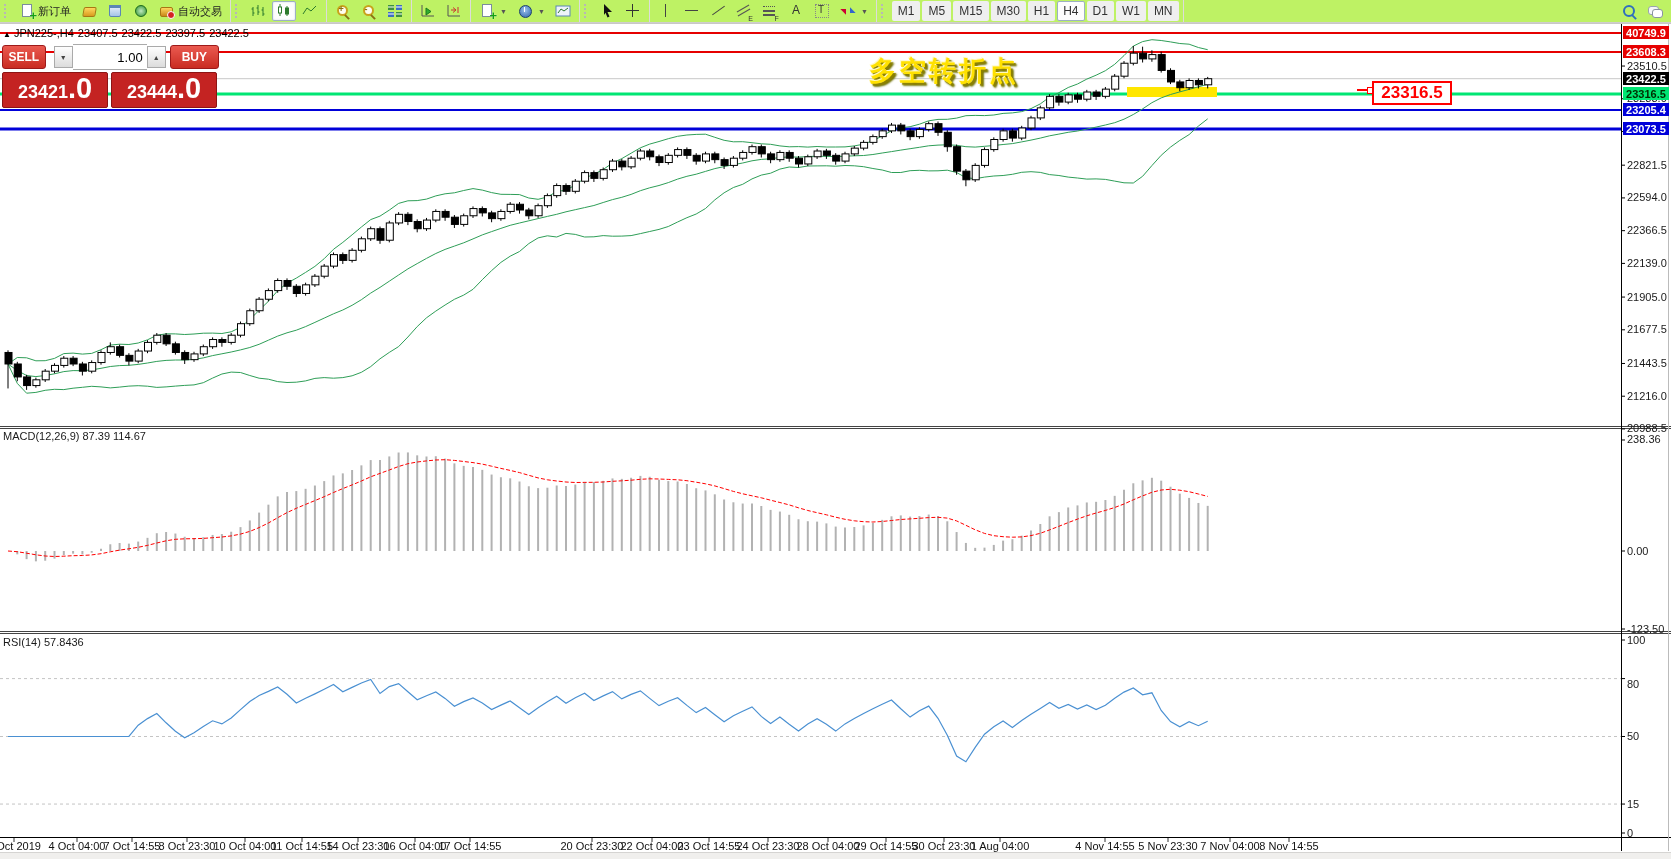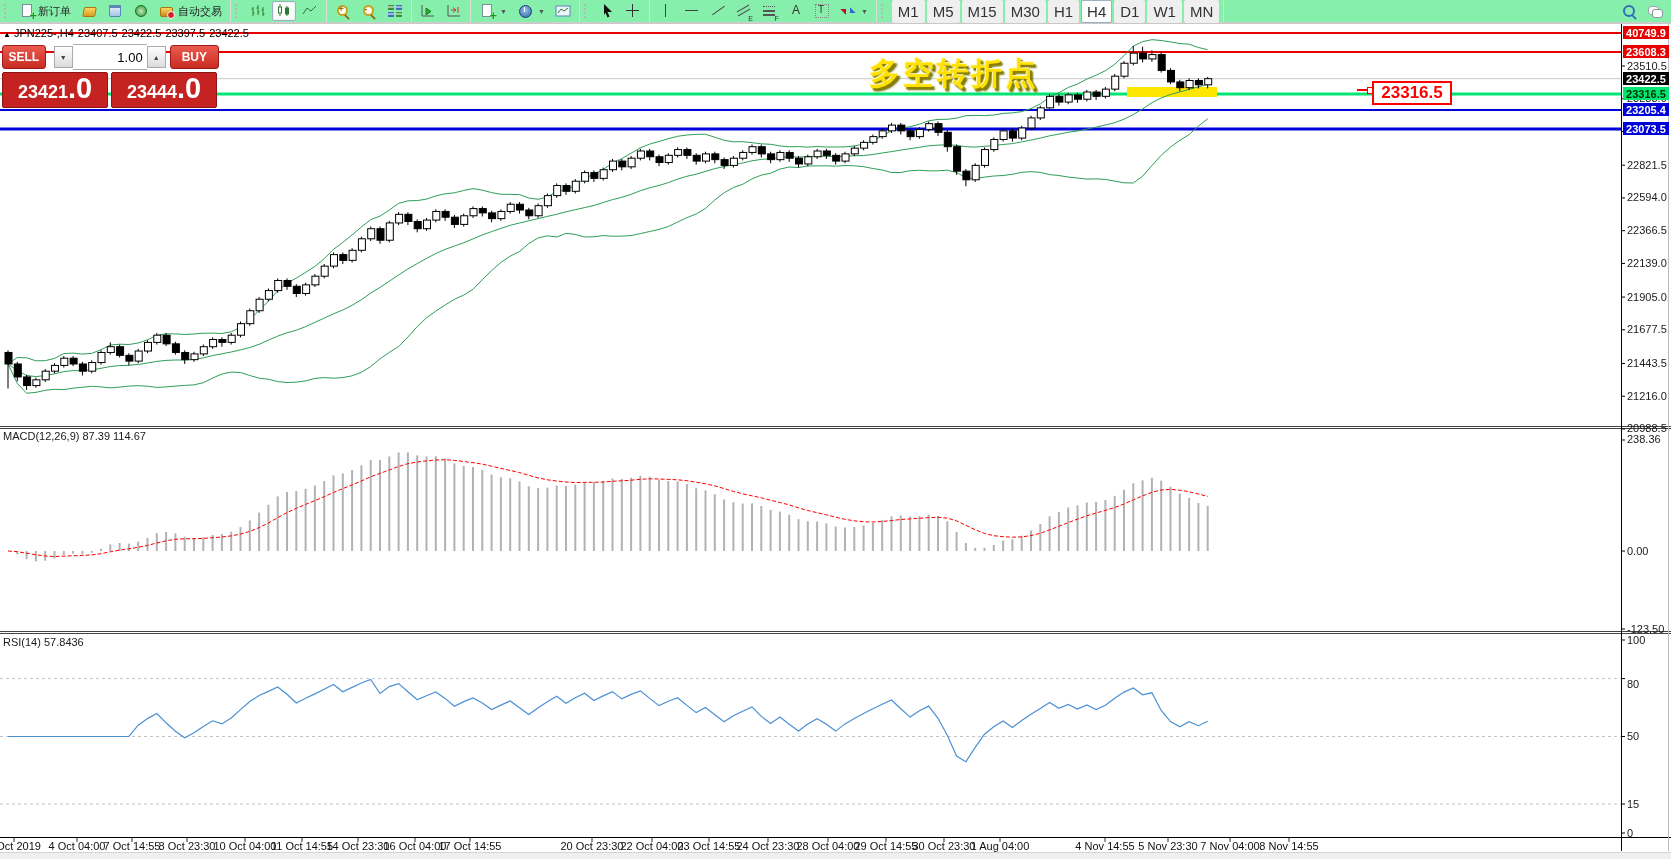--- a/index.html
+++ b/index.html
@@ -1,20 +1,20 @@
 <!DOCTYPE html>
 <html><head>
 <meta charset="utf-8">
 <style>
   html,body{margin:0;padding:0;background:#fff;width:1671px;height:859px;overflow:hidden;
     font-family:"Liberation Sans","DejaVu Sans",sans-serif;-webkit-font-smoothing:none;}
   .stage{position:absolute;inset:0;}
 
   
-  .tb{position:absolute;left:0;top:0;right:0;height:22px;background:#86efac;border-bottom:1px solid #cfcecd;
+  .tb{position:absolute;left:0;top:0;right:0;height:22px;background:#bef264;border-bottom:1px solid #cfcecd;
       display:flex;z-index:30;font-size:11px;color:#222;}
   .grp{display:flex;align-items:center;height:22px;padding:0 3px;border-right:1px solid #dddcda;}
   .handle{width:4px;height:14px;border-left:2px dotted #b8b7b5;margin:0 4px 0 1px;}
   .tbtn{display:inline-flex;align-items:center;gap:3px;padding:1px 3px;margin:0 1px;background:transparent;
         border:1px solid transparent;border-radius:2px;font:inherit;color:#222;cursor:default;}
   .tbtn.sel{background:#fdfdfd;border-color:#9db0c3;box-shadow:inset 0 0 2px #cfd9e4;}
   .caret{font-size:7px;color:#555;margin-left:2px;}
   .tb-spacer{flex:1;}
   .ic{width:16px;height:16px;display:inline-block;position:relative;}
   .ic svg{position:absolute;inset:0;}
@@ -45,21 +45,21 @@
   .ic-chan:before{content:"";position:absolute;left:0px;top:5px;width:14px;height:1px;background:#555;transform:rotate(-30deg);}
   .ic-chan:after{content:"E";position:absolute;right:-1px;bottom:-3px;font-size:7px;color:#333;}
   .ic-chan .g{position:absolute;left:1px;top:9px;width:14px;height:1px;background:#555;transform:rotate(-30deg);}
   .ic-fibo:before{content:"";position:absolute;left:1px;top:3px;width:12px;height:1px;border-top:1px dotted #555;box-shadow:0 4px 0 #555,0 8px 0 #555;}
   .ic-fibo:after{content:"F";position:absolute;right:-1px;bottom:-3px;font-size:7px;color:#333;}
   .ic-A:before{content:"A";position:absolute;left:4px;top:0px;font-size:12px;color:#333;}
   .ic-T:before{content:"T";position:absolute;left:4px;top:1px;font-size:10px;color:#333;}
   .ic-T:after{content:"";position:absolute;inset:1px;border:1px dotted #888;}
   .ic-arrows:before{content:"";position:absolute;left:2px;top:2px;border:4px solid transparent;border-bottom-color:#c03;transform:rotate(45deg);}
   .ic-arrows:after{content:"";position:absolute;right:2px;bottom:2px;border:4px solid transparent;border-top-color:#36c;transform:rotate(45deg);}
-  .tfb{padding:2px 5px;margin:17px 1px;border:1px solid transparent;border-radius:2px;color:#333;font-size:15px;}
+  .tfb{padding:2px 5px;margin:17px 1px;border:1px solid transparent;border-radius:2px;color:#333;font-size:12px;}
   .tfb.sel{background:#fdfdfd;border-color:#9db0c3;}
 
   
   .symline{position:absolute;left:3px;top:27px;font-size:11px;color:#000;z-index:8;}
   .symline .mk{font-size:8px;margin-right:3px;}
   .symline span{margin-right:4px;}
   .axis-label{position:absolute;font-size:11px;color:#1a1a1a;z-index:6;white-space:nowrap;}
   .badge{position:absolute;left:1623px;width:46px;height:13px;font-size:11px;font-weight:bold;
          display:flex;align-items:center;justify-content:center;z-index:7;white-space:nowrap;}
   .time-label{position:absolute;top:840px;font-size:11px;color:#111;transform:translateX(-50%);z-index:6;white-space:nowrap;}
@@ -78,21 +78,21 @@
   .tp-vol{width:66px;height:20px;border:1px solid #aaa;border-left:none;border-right:none;font-size:13px;text-align:right;
           padding:2px 4px;font-family:inherit;}
   .tp-row2{display:flex;margin-top:3px;}
   .tp-price{width:104px;height:34px;background:#c42322;border:1px solid #8d1414;border-radius:2px;color:#fff;
             display:flex;align-items:baseline;justify-content:center;}
   .tp-price:first-child{margin-right:3px;}
   .tp-price .sm{font-size:18px;font-weight:bold;padding-top:8px;}
   .tp-price .bg{font-size:29px;font-weight:bold;line-height:30px;}
 
   
-  .anno{position:absolute;left:869px;top:53px;z-index:15;font-size:31px;font-weight:bold;color:#ffe100;
+  .anno{position:absolute;left:869px;top:53px;z-index:15;font-size:27px;font-weight:bold;color:#ffe100;
         letter-spacing:3px;text-shadow:-1px -1px 0 #fff8c0,2px 2px 1px #8b8000,3px 3px 2px #6e6e00;}
   .callout{position:absolute;left:1372px;top:81px;width:76px;height:20px;background:#fff;border:2px solid #f00;
            color:#f00;font-size:17px;font-weight:bold;display:flex;align-items:center;justify-content:center;z-index:15;}
   .callout-arrow{position:absolute;left:1357px;top:89px;width:12px;height:2px;background:#f00;z-index:15;}
   .callout-arrow:before{content:"";position:absolute;left:10px;top:-2px;width:5px;height:5px;border:1px solid #f00;background:#fff;}
 </style>
 </head>
 <body>
 
 <div class="stage">

